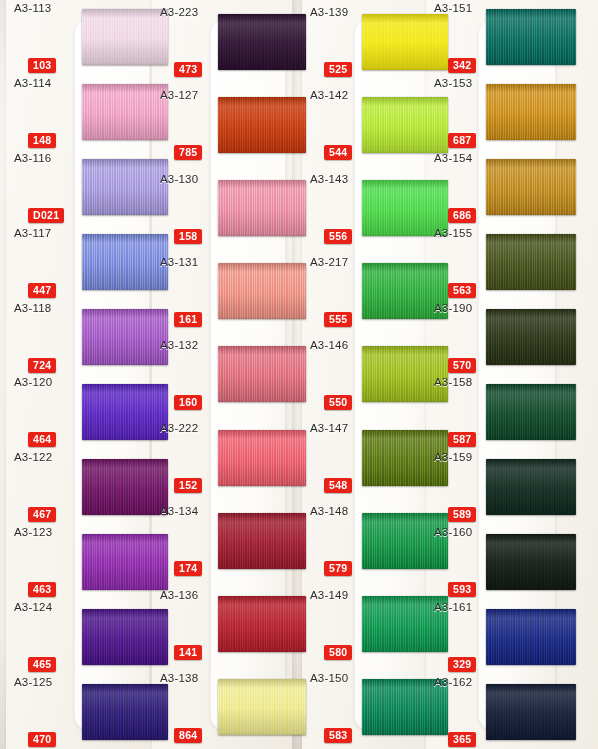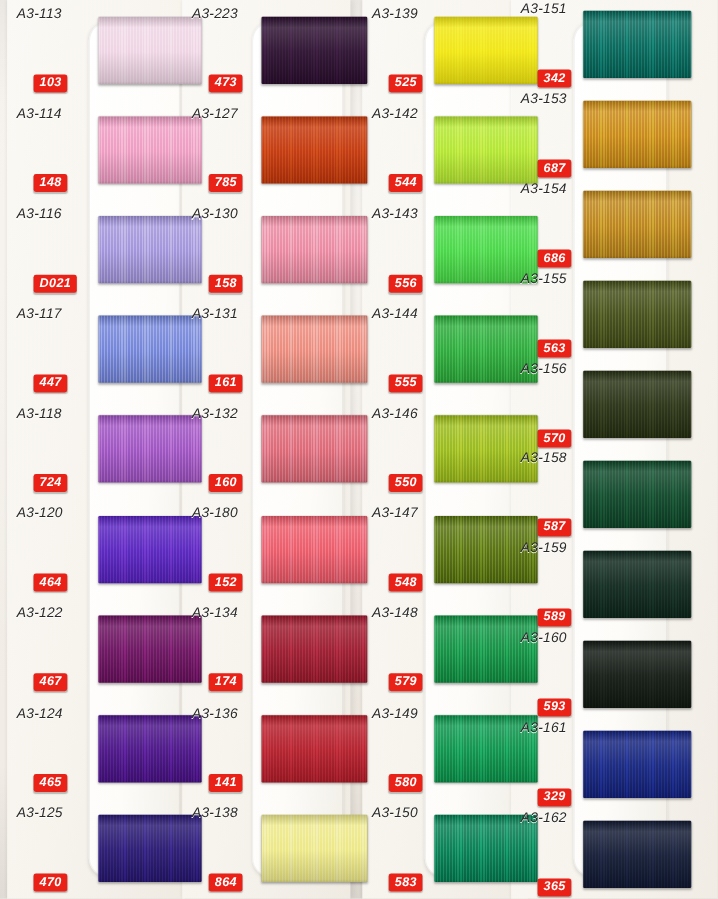--- a/index.html
+++ b/index.html
@@ -20,21 +20,21 @@
   #card:before{ 
     content:"";position:absolute;inset:0;
     background:radial-gradient(130% 95% at 38% 28%,rgba(255,255,255,.55) 0%,rgba(255,255,255,0) 55%),
                linear-gradient(180deg,rgba(0,0,0,.05) 0%,rgba(0,0,0,0) 12%,rgba(0,0,0,0) 85%,rgba(0,0,0,.07) 100%);
     pointer-events:none;
   }
 
   
   .col{
     position:absolute;top:0;bottom:0;
-    display:flex;flex-direction:column;font-style:italic;
+    display:flex;flex-direction:column;
   }
   
   .paper{
     position:absolute;top:0;bottom:0;left:0;right:0;
     background:linear-gradient(100deg,#fbf9f5 0%,#f7f4ee 55%,#efebe3 100%);
     box-shadow:2px 0 5px rgba(0,0,0,.08), -1px 0 3px rgba(0,0,0,.04);
   }
   
   .slot{
     position:absolute;
@@ -156,20 +156,27 @@
         </div>
         <div class="row">
           <div class="labels">
             <div class="code">A3-122</div>
             <div class="num">467</div>
           </div>
           <div class="sw" style="background: rgb(108, 21, 97); margin-left: 2px; width: 86px; flex: 0 0 86px;"></div>
         </div>
         <div class="row">
           <div class="labels">
+            <div class="code">A3-123</div>
+            <div class="num">463</div>
+          </div>
+          <div class="sw" style="background: rgb(142, 44, 171); margin-left: 2px; width: 86px; flex: 0 0 86px;"></div>
+        </div>
+        <div class="row">
+          <div class="labels">
             <div class="code">A3-124</div>
             <div class="num">465</div>
           </div>
           <div class="sw" style="background: rgb(75, 22, 135); margin-left: 2px; width: 86px; flex: 0 0 86px;"></div>
         </div>
         <div class="row">
           <div class="labels">
             <div class="code">A3-125</div>
             <div class="num">470</div>
           </div>
@@ -211,21 +218,21 @@
         </div>
         <div class="row">
           <div class="labels">
             <div class="code">A3-132</div>
             <div class="num">160</div>
           </div>
           <div class="sw" style="background: rgb(223, 110, 124); margin-left: -8px; width: 88px; flex: 0 0 88px;"></div>
         </div>
         <div class="row">
           <div class="labels">
-            <div class="code">A3-180</div>
+            <div class="code">A3-222</div>
             <div class="num">152</div>
           </div>
           <div class="sw" style="background: rgb(236, 95, 109); margin-left: -8px; width: 88px; flex: 0 0 88px;"></div>
         </div>
         <div class="row">
           <div class="labels">
             <div class="code">A3-134</div>
             <div class="num">174</div>
           </div>
           <div class="sw" style="background: rgb(157, 29, 48); margin-left: -8px; width: 88px; flex: 0 0 88px;"></div>
@@ -266,21 +273,21 @@
         </div>
         <div class="row">
           <div class="labels">
             <div class="code">A3-143</div>
             <div class="num">556</div>
           </div>
           <div class="sw" style="background: rgb(75, 217, 74); margin-left: -14px; width: 86px; flex: 0 0 86px;"></div>
         </div>
         <div class="row">
           <div class="labels">
-            <div class="code">A3-144</div>
+            <div class="code">A3-217</div>
             <div class="num">555</div>
           </div>
           <div class="sw" style="background: rgb(48, 173, 62); margin-left: -14px; width: 86px; flex: 0 0 86px;"></div>
         </div>
         <div class="row">
           <div class="labels">
             <div class="code">A3-146</div>
             <div class="num">550</div>
           </div>
           <div class="sw" style="background: rgb(157, 189, 32); margin-left: -14px; width: 86px; flex: 0 0 86px;"></div>
@@ -342,21 +349,21 @@
         </div>
         <div class="row">
           <div class="labels">
             <div class="code">A3-155</div>
             <div class="num">563</div>
           </div>
           <div class="sw" style="background: rgb(70, 81, 28); margin-left: -14px; width: 90px; flex: 0 0 90px;"></div>
         </div>
         <div class="row">
           <div class="labels">
-            <div class="code">A3-156</div>
+            <div class="code">A3-190</div>
             <div class="num">570</div>
           </div>
           <div class="sw" style="background: rgb(42, 51, 22); margin-left: -14px; width: 90px; flex: 0 0 90px;"></div>
         </div>
         <div class="row">
           <div class="labels">
             <div class="code">A3-158</div>
             <div class="num">587</div>
           </div>
           <div class="sw" style="background: rgb(17, 72, 43); margin-left: -14px; width: 90px; flex: 0 0 90px;"></div>

